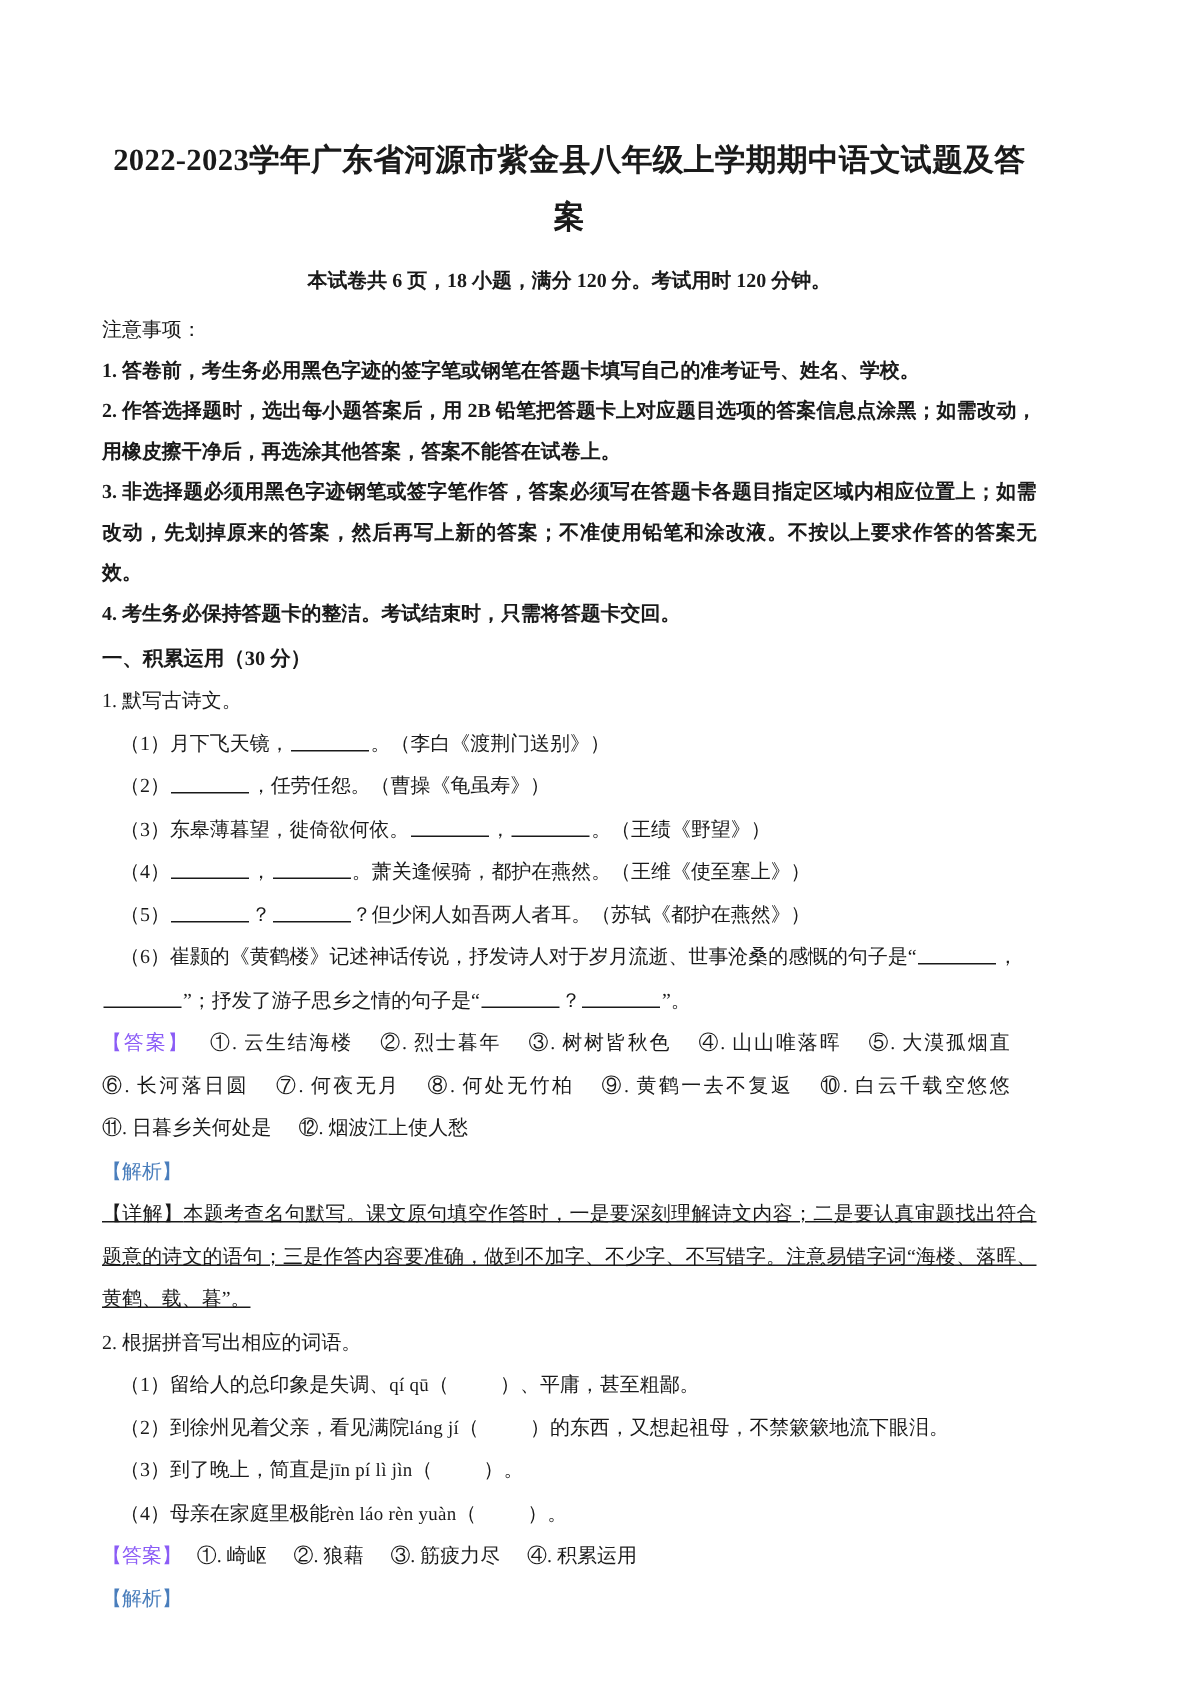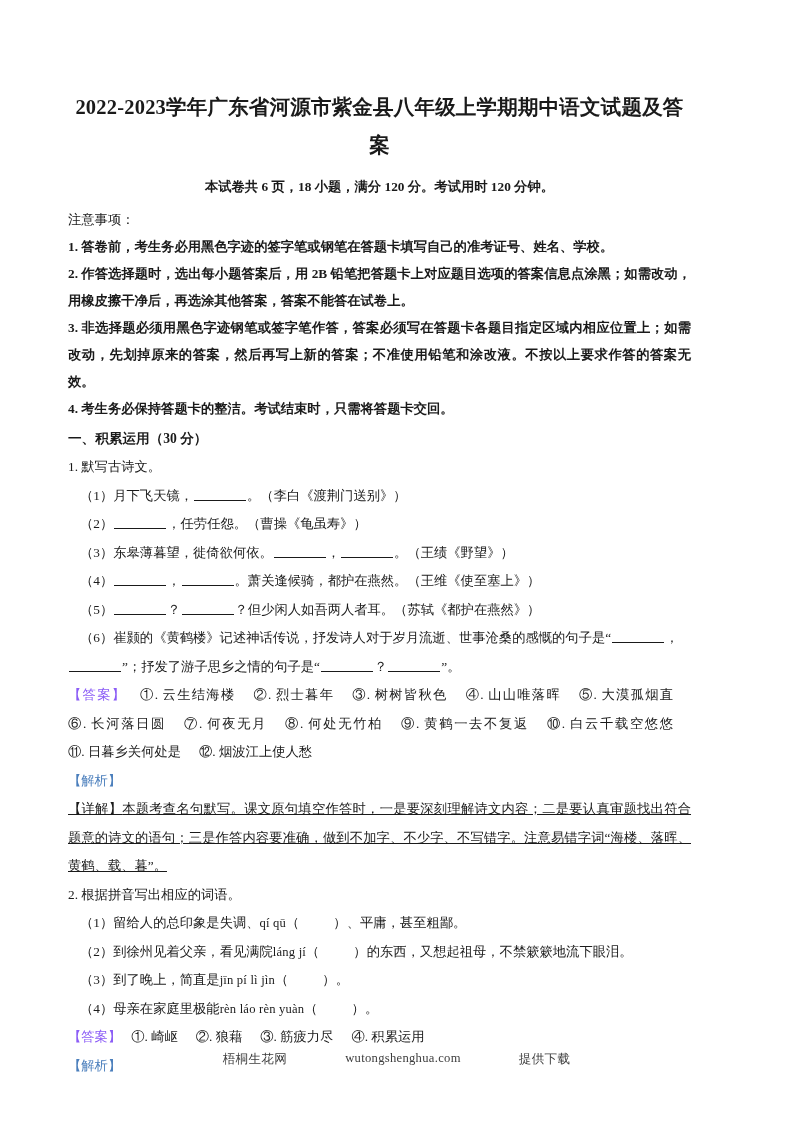--- a/index.html
+++ b/index.html
@@ -189,19 +189,14 @@
   <p class="q-sub">
     <span>（4）</span><span>母亲在家庭里极能</span><span class="py">rèn láo rèn yuàn</span>（<span class="paren-gap"></span>）<span>。</span>
   </p>
 
   <p class="ans-block">
     <span class="tag">【答案】</span>&nbsp;&nbsp;&nbsp;<span class="ans-item"><span>①.</span> <span>崎岖</span></span><span class="ans-item"><span>②.</span> <span>狼藉</span></span><span class="ans-item"><span>③.</span> <span>筋疲力尽</span></span><span class="ans-item"><span>④.</span> <span>积累运用</span></span>
   </p>
 
   <p class="ana-label">【解析】</p>
 
-  <div class="footer">
-    <span>梧桐生花网</span>
-    <span>wutongshenghua.com</span>
-    <span>提供下载</span>
-  </div>
 
 </div>
 
 </body></html>

